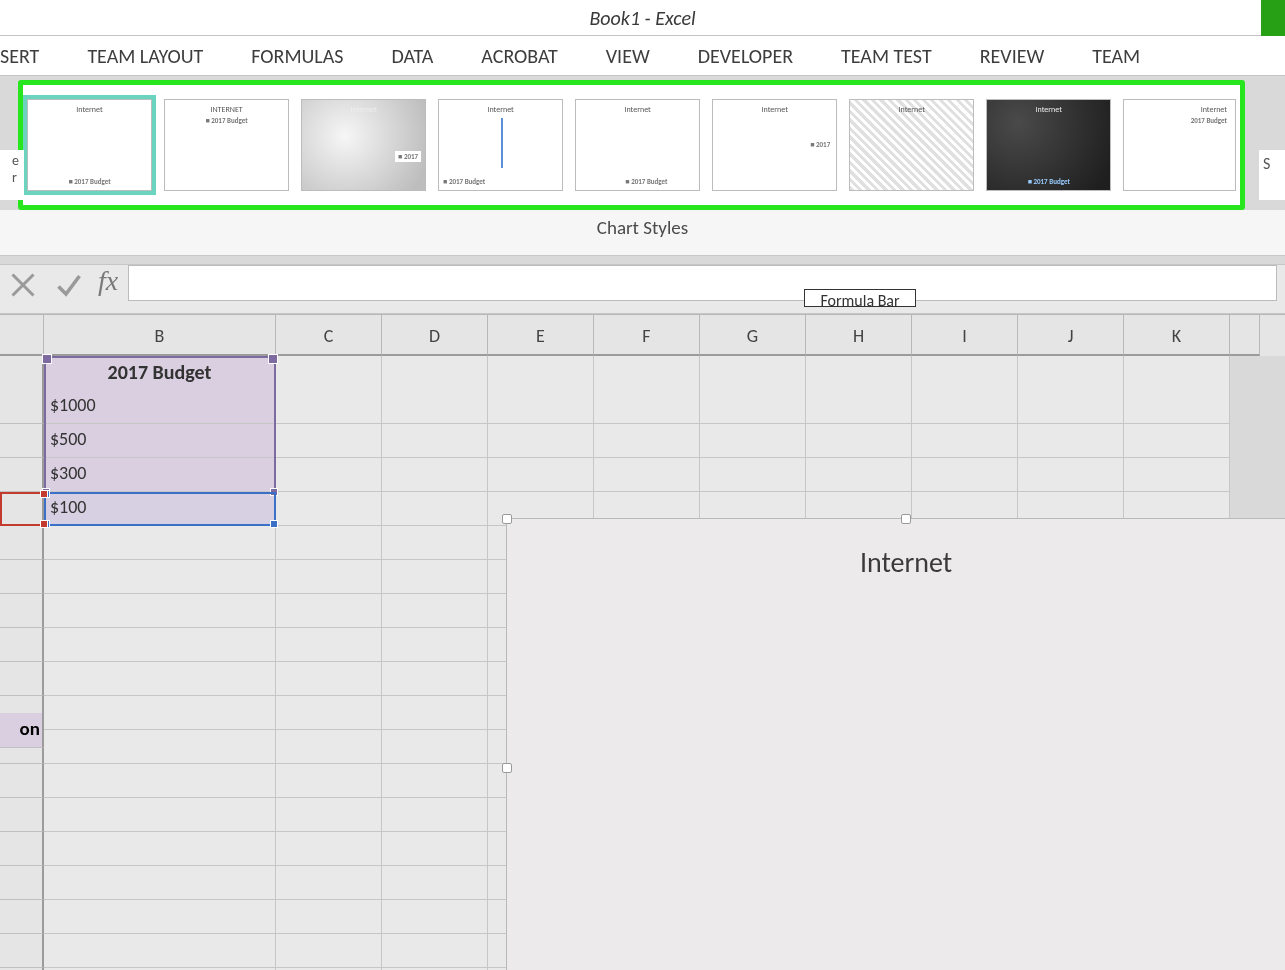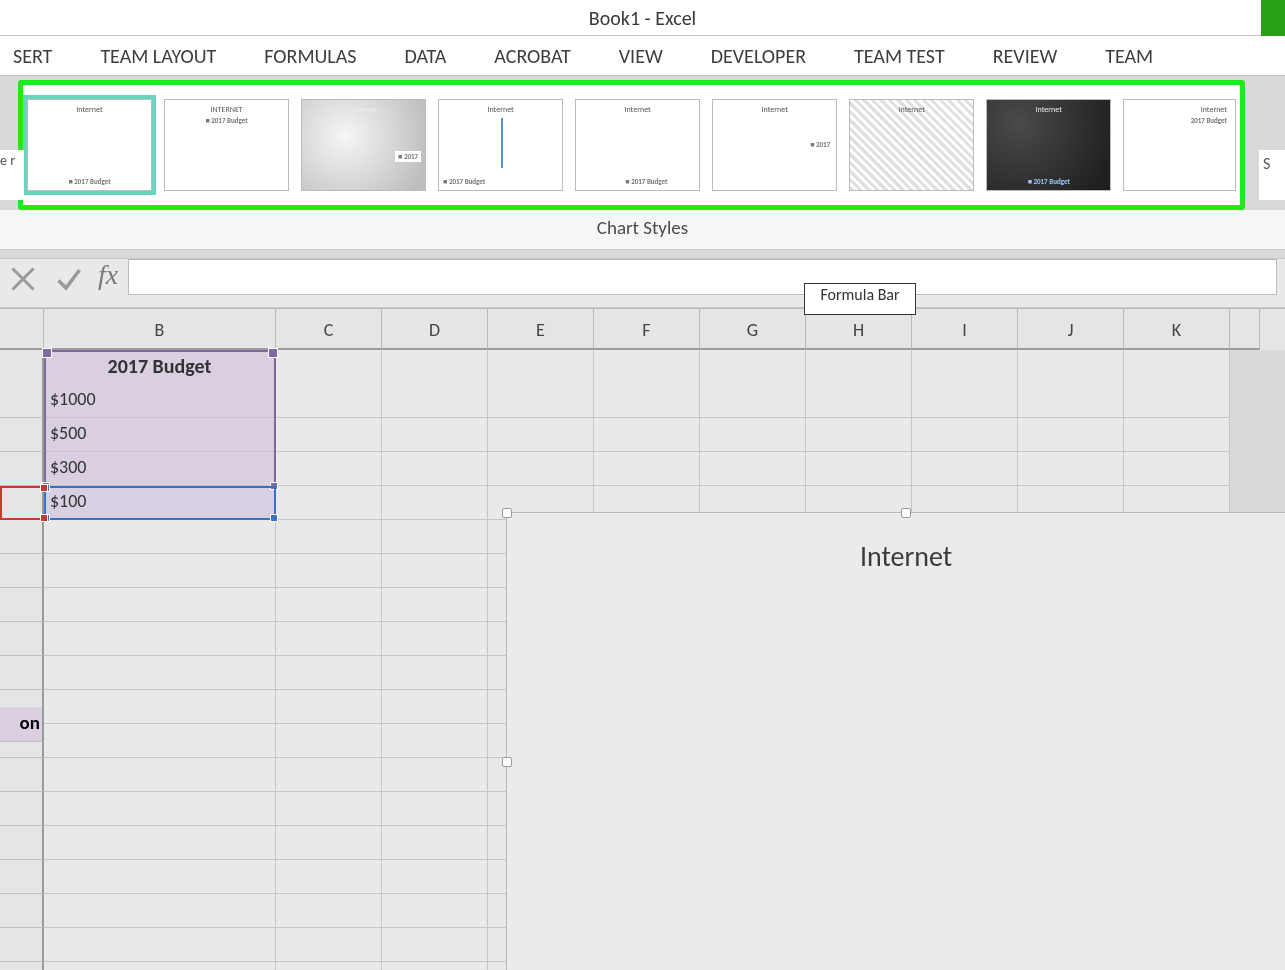--- a/index.html
+++ b/index.html
@@ -1,28 +1,28 @@
 <!DOCTYPE html>
 <html><head>
 <meta charset="utf-8">
 <style>
 * { margin: 0; padding: 0; box-sizing: border-box; font-family: "Segoe UI", Calibri, Arial, sans-serif; }
 body { background: #d9d9d9; width: 1285px; height: 970px; overflow: hidden; }
 
 
 .titlebar {
   height: 36px; background: #fff; display: flex; align-items: center; justify-content: center;
-  font-size: 20px; color: #3a3a3a; border-bottom: 1px solid #c4c4c4;
+  font-size: 20px; color: #3a3a3a; border-bottom: 1px solid #c4c4c4; font-style: italic;
 }
 .titlebar .green-dot { position:absolute; right:0; top:0; width:24px; height:36px; background:#28a016; }
 
 
 .ribbon-tabs {
   height: 40px; background: #fff; display: flex; align-items: center; gap: 48px;
-  font-size: 20px; color: #3d3d3d; padding-left: 13px; border-bottom: 1px solid #c4c4c4;
+  font-size: 20px; color: #3d3d3d; padding-left: 0; border-bottom: 1px solid #c4c4c4;
 }
 .ribbon-tabs .tab { white-space: nowrap; cursor: pointer; user-select:none; }
 
 
 .gallery-wrap {
   margin-top: 4px; height: 130px; background:#fff;
   border: 5px solid #27e61d; border-radius: 3px;
   display:flex; align-items:center; gap:12px; padding:6px 4px;
   margin-left:18px; margin-right:40px;
 }
@@ -31,24 +31,24 @@
   font-size: 7px; color:#555;
 }
 .style-thumb.selected { outline:4px solid #6bd4bf; }
 .thumb-title { position:absolute; top:4px; left:0; right:0; text-align:center; font-size:8px; }
 .thumb-legend { position:absolute; font-size:7px; color:#777;font-weight:bold; }
 .thumb-3 { background: radial-gradient(circle at 35% 40%, #f6f6f6 0%, #bdbdbd 90%); }
 .thumb-7 { background: repeating-linear-gradient(45deg,#e0e0e0,#e0e0e0 3px,#fff 3px,#fff 6px); }
 .thumb-8 { background: radial-gradient(circle at 25% 25%, #4a4a4a 0%, #1f1f1f 90%); color:#eee; }
 .thumb-8 .thumb-title { color:#eee; }
 
-.gallery-label { text-align:center; font-size:19px; color:#4b4b4b; background:#f6f6f6; padding:6px 0 10px; border-bottom:1px solid #c9c9c9; }
-
-
-.left-stub { position:absolute; left:0; top:150px; width:24px; height:50px; background:#fff; font-size:14px; color:#555; padding:2px 0 0 0; }
+.gallery-label { text-align:center; font-size:19px; color:#4b4b4b; background:#f6f6f6; padding:6px 0 16px; border-bottom:1px solid #c9c9c9; }
+
+
+.left-stub { position:absolute; left:0; top:150px; width:24px; height:50px; background:#fff; font-size:14px; color:#555; padding:2px 0 0 12px; }
 .right-stub { position:absolute; right:0; top:150px; width:26px; height:50px; background:#fff; font-size:16px; color:#555; padding:4px 4px; }
 
 
 .fx-row {
   height: 50px; background:#e9e9e9; display:flex; border-top:1px solid #c6c6c6; border-bottom:1px solid #c6c6c6;
   margin-top:8px;
 }
 .fx-btn { width:46px; height:40px; display:flex; align-items:center; justify-content:center; }
 .fx-cancel svg, .fx-enter svg { width:30px; height:30px; }
 .fx-label { font-family: "Cambria Math", serif; font-style:italic; font-size:28px; color:#7a7a7a; padding:0 10px 8px 6px; }
@@ -56,21 +56,21 @@
 
 
 .col-headers {
   height: 42px; background:#e5e5e5; display:flex; border-top:1px solid #b8b8b8;
 }
 .row-hdr-stub { width:44px; border-right:1px solid #b8b8b8; border-bottom:2px solid #9b9b9b; }
 .col-hdr { width:106px; text-align:center; font-size:18px; color:#444; border-right:1px solid #b8b8b8; border-bottom:2px solid #9b9b9b; line-height:42px; }
 .col-hdr.colB { width:232px; }
 .col-hdr.colH { position:relative; }
 .formula-bar-tooltip {
-  position:absolute; top:-26px; left:-2px; width:112px; height:32px; background:#fff; border:1px solid #333; font-size:16px; line-height:22px; color:#333; text-align:center;
+  position:absolute; top:-26px; left:-2px; width:112px; height:18px; background:#fff; border:1px solid #333; font-size:16px; line-height:22px; color:#333; text-align:center;
 }
 
 
 .grid { position:relative; }
 .row { display:flex; height:34px; }
 .row-hdr { width:44px; background:#e5e5e5; border-right:2px solid #9b9b9b; border-bottom:1px solid #c0c0c0; }
 .cell { width:106px; background:#e9e9e9; border-right:1px solid #c6c6c6; border-bottom:1px solid #c6c6c6; font-size:18px; color:#333; padding:4px 6px; }
 .cell.colB { width:232px; } 
 .cell.header { font-weight:700; text-align:center; background:#d9cfe0; }
 .row1 .row-hdr, .row1 .cell { height:36px; }

